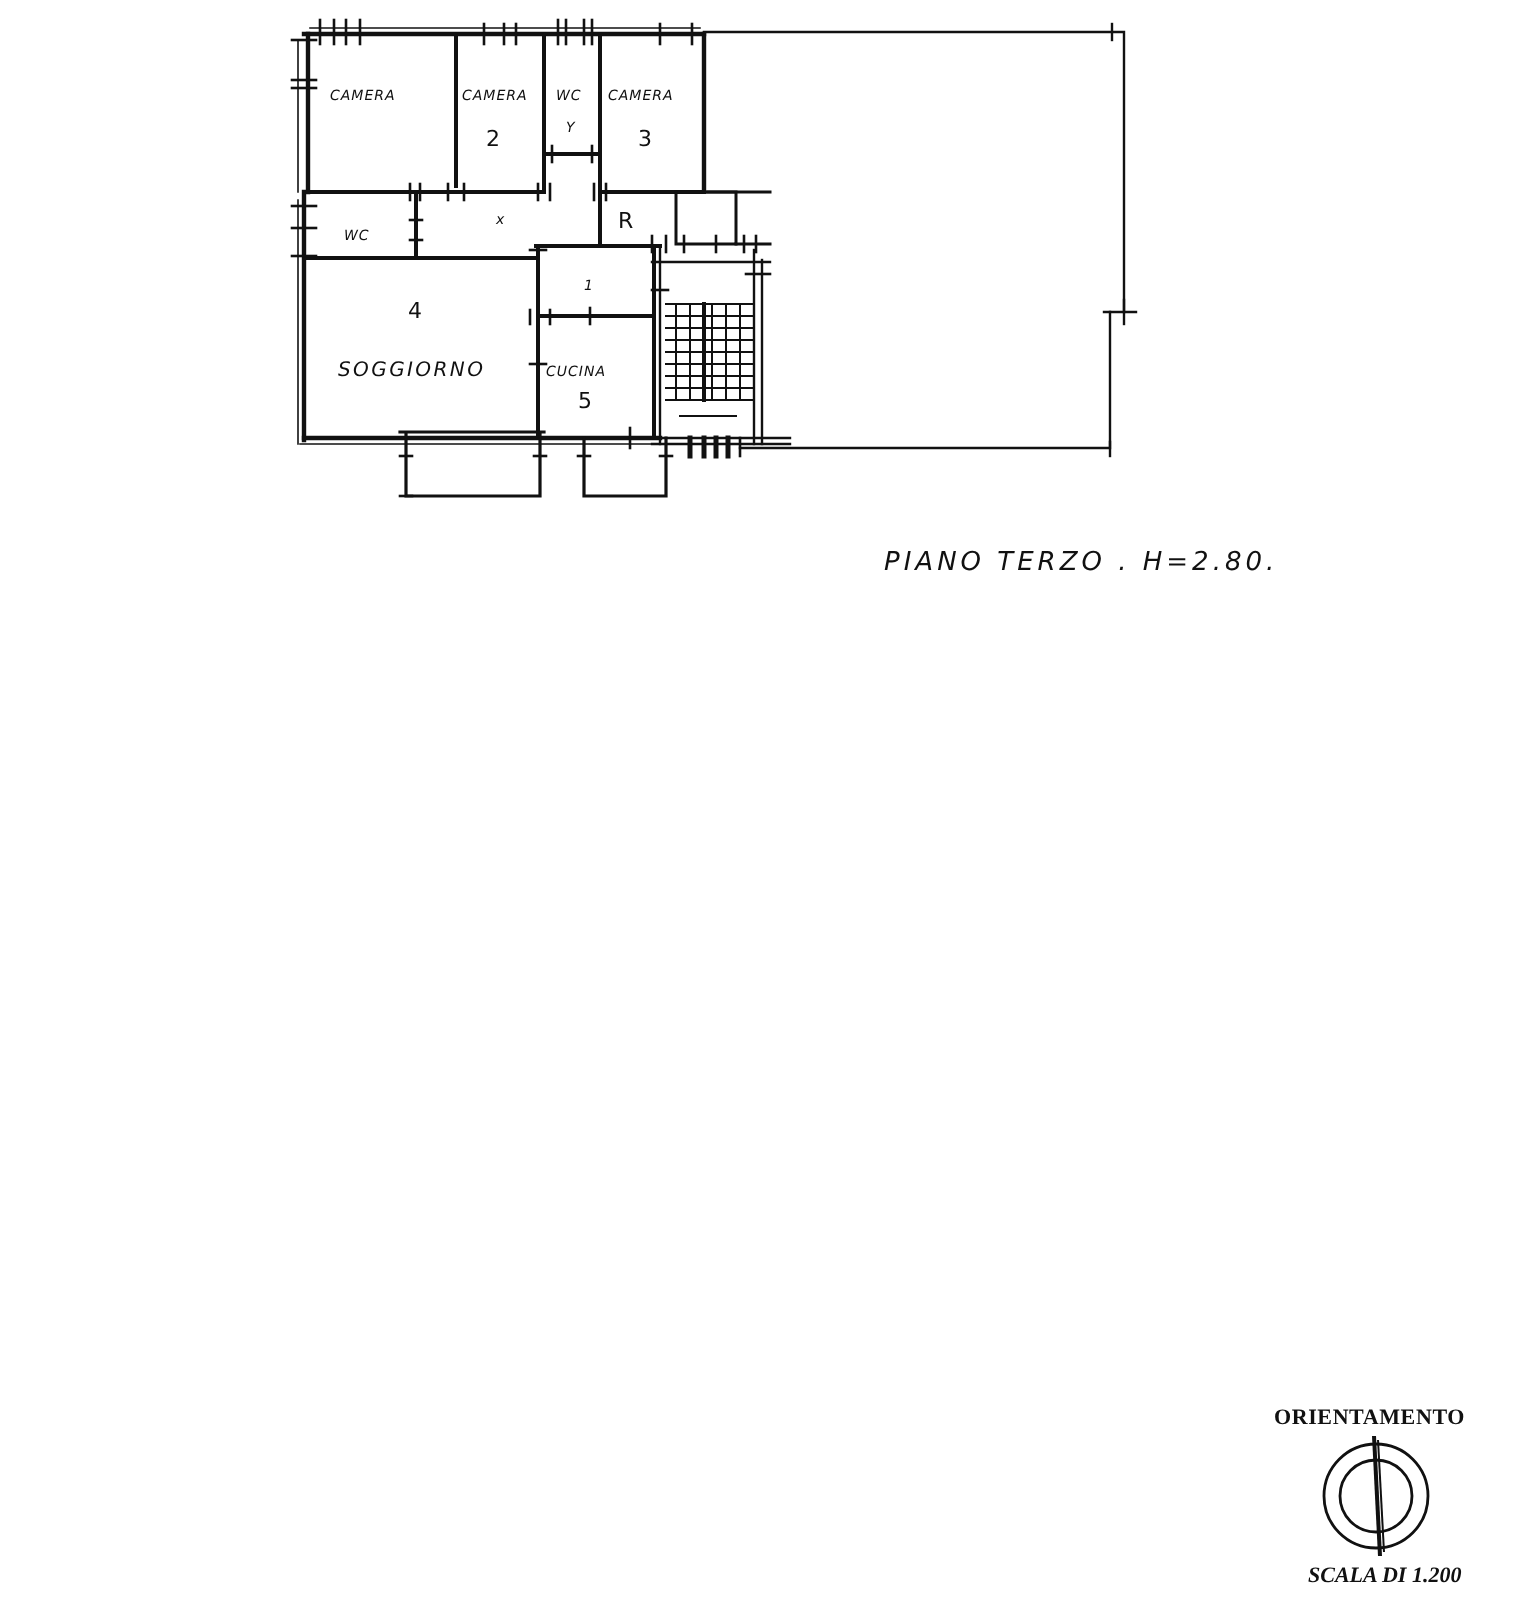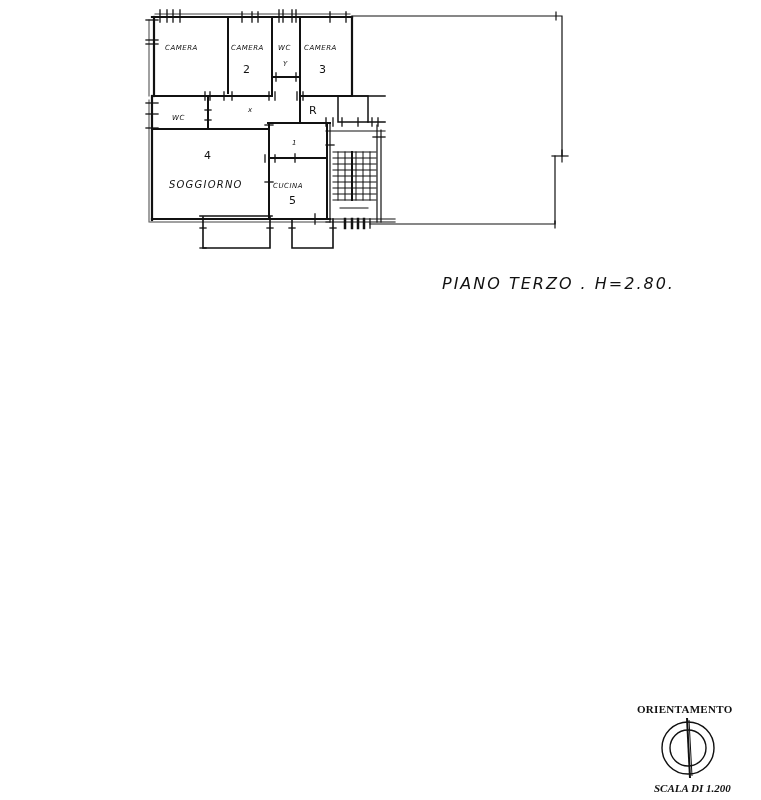--- a/index.html
+++ b/index.html
@@ -1,21 +1,21 @@
 <!DOCTYPE html>
 <html><head>
 <meta charset="utf-8">
 <style>
   html, body { margin: 0; padding: 0; background: #ffffff; }
   body { width: 761px; height: 800px; position: relative; overflow: hidden; font-family: "Liberation Sans", sans-serif; }
   #plan { position: absolute; left: 0; top: 0; }
   .room-label { font-family: "DejaVu Sans", sans-serif; font-size: 7px; font-style: italic; letter-spacing: 0.5px; fill: #111; }
   .room-num { font-family: "DejaVu Sans", sans-serif; font-size: 11px; fill: #111; }
   .room-label-lg { font-family: "DejaVu Sans", sans-serif; font-size: 10px; font-style: italic; letter-spacing: 1.2px; fill: #111; }
-  .floor-title { position: absolute; left: 442px; top: 274px; font-family: "DejaVu Sans", sans-serif; font-style: italic; font-size: 16px; letter-spacing: 2px; color: #111; white-space: nowrap; }
+  .floor-title { position: absolute; left: 442px; top: 274px; font-family: "DejaVu Sans", sans-serif; font-style: italic; font-size: 13px; letter-spacing: 2px; color: #111; white-space: nowrap; }
   .orient-title { position: absolute; left: 637px; top: 703px; font-family: "Liberation Serif", serif; font-weight: bold; font-size: 11px; letter-spacing: 0.3px; color: #111; }
   .scale-label { position: absolute; left: 654px; top: 782px; font-family: "Liberation Serif", serif; font-weight: bold; font-style: italic; font-size: 11px; color: #111; white-space: nowrap; }
   .compass { position: absolute; left: 660px; top: 718px; }
 </style>
 </head>
 <body>
 
 <svg id="plan" width="761" height="800" viewBox="0 0 761 800" xmlns="http://www.w3.org/2000/svg">
   <g stroke="#111" fill="none" stroke-linecap="square">
 

